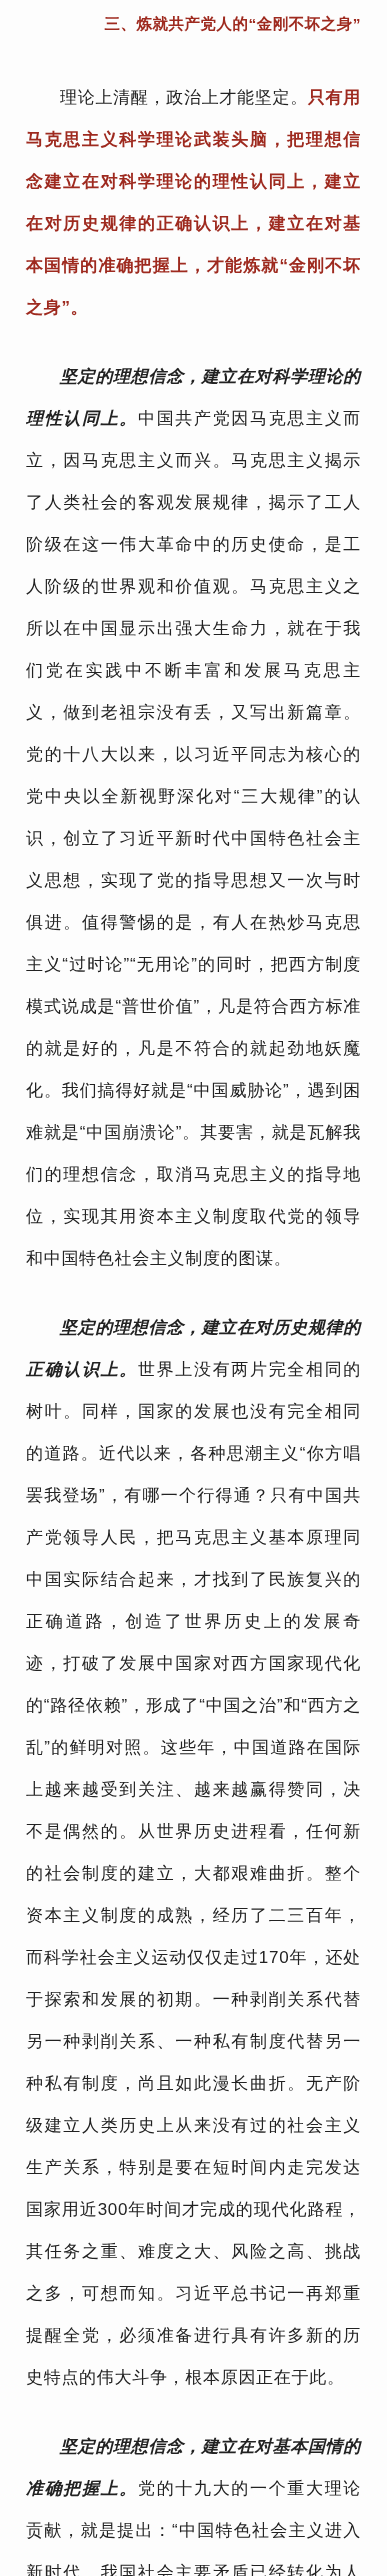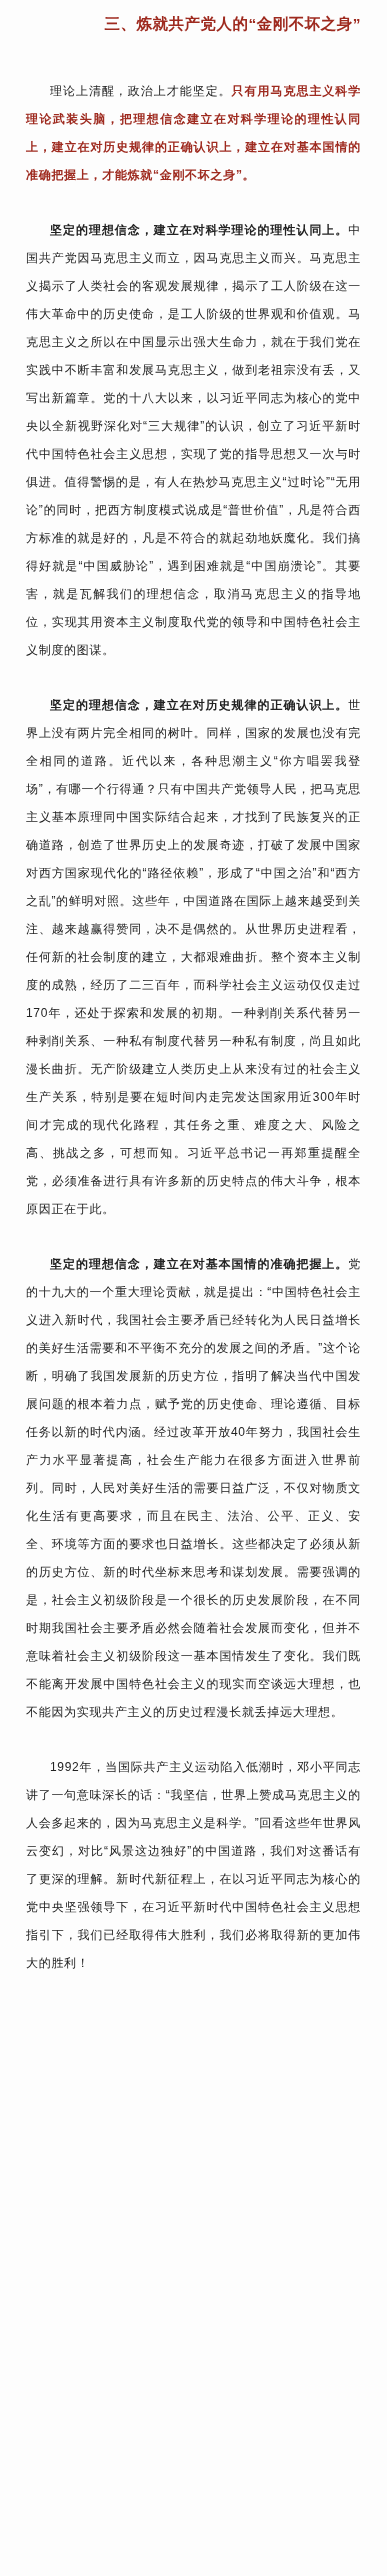--- a/index.html
+++ b/index.html
@@ -23,35 +23,36 @@
     color: #9e2a1f;
     font-size: 15.5px;
     line-height: 21.6px;
     font-weight: 700;
     text-align: right;
     letter-spacing: 0.5px;
   }
   .para {
     margin: 0 0 27px 0;
     color: #222222;
-    font-size: 12px;
-    line-height: 28px;
+    font-size: 17px;
+    line-height: 42px;
     letter-spacing: 0.7px;
     text-align: justify;
     text-indent: 2em;
     word-break: break-all;
   }
   .para:last-child {
     margin-bottom: 0;
   }
   .seg-normal {
     font-weight: 400;
   }
   .seg-bold {
     font-weight: 700;
+    font-style: italic;
   }
   .seg-red-bold {
     color: #9e2a1f;
     font-weight: 700;
   }
 </style>
 </head>
 <body>
 
 <div class="article">

